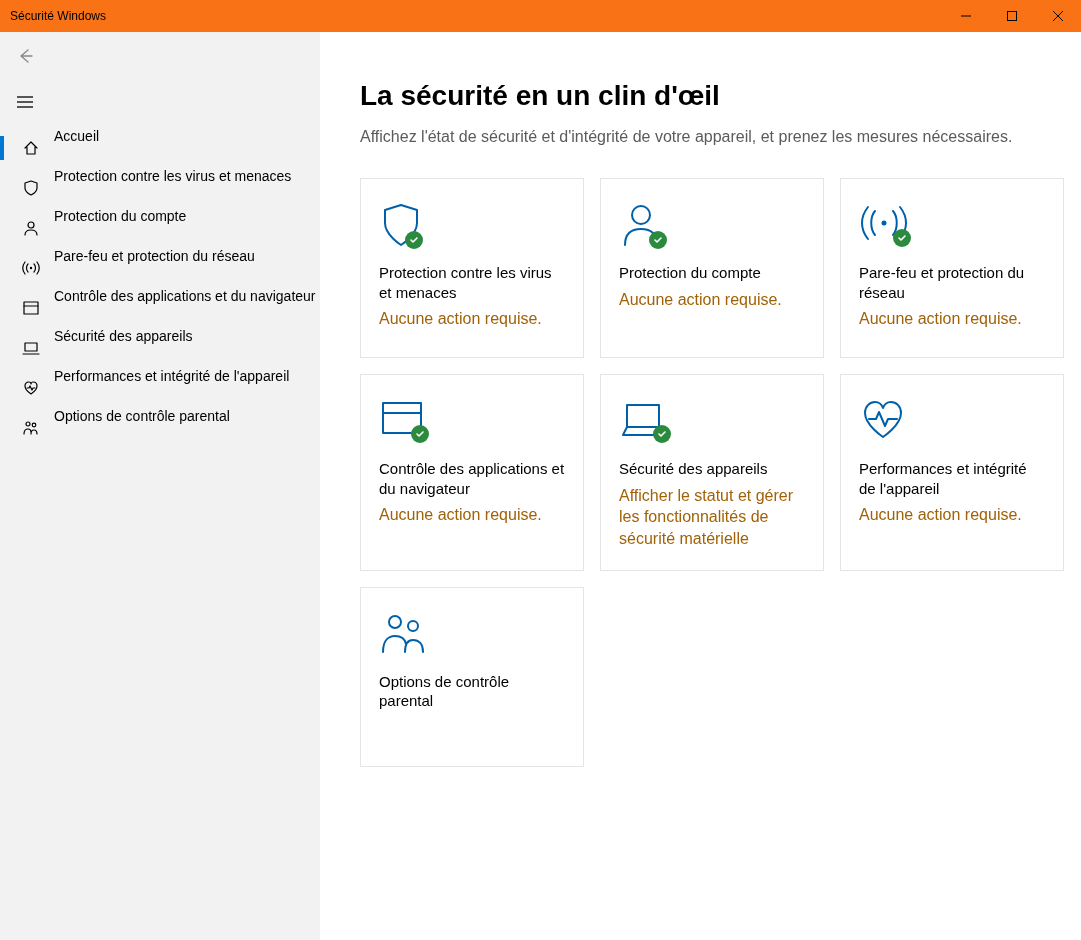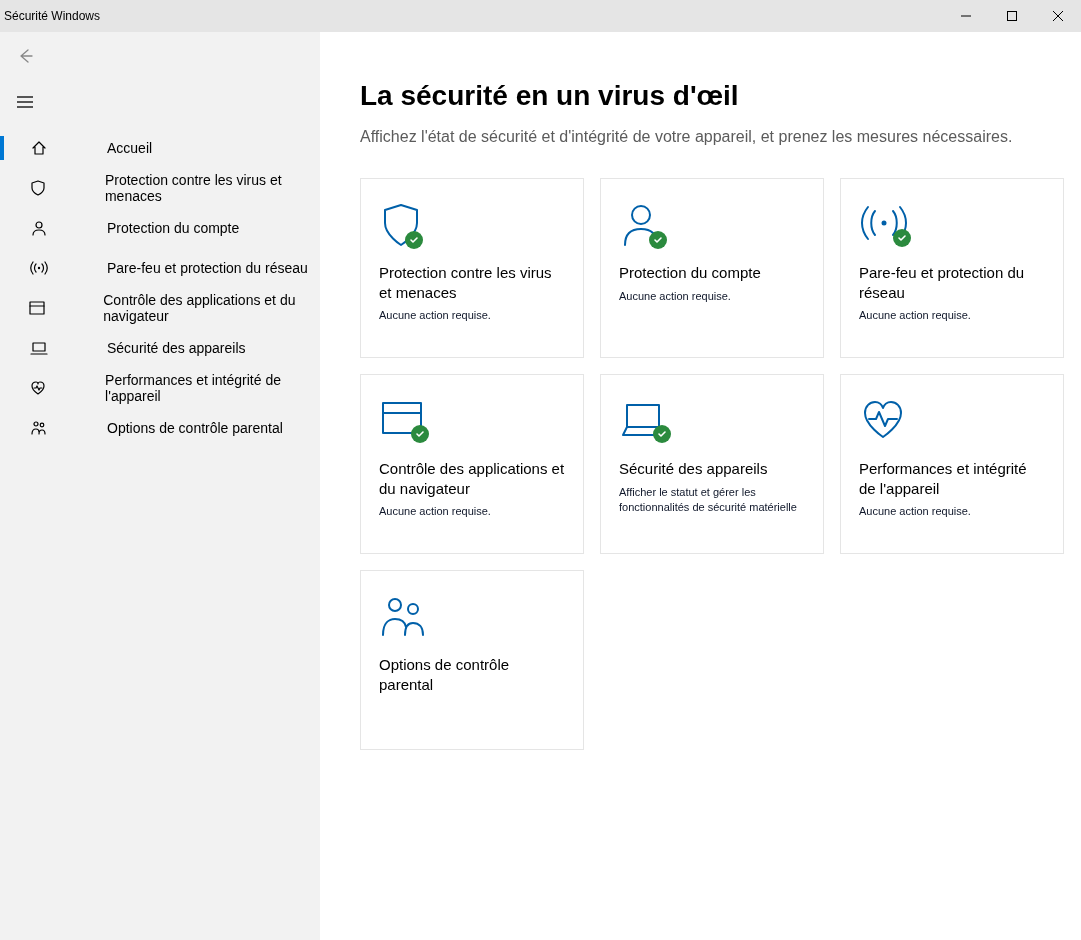--- a/index.html
+++ b/index.html
@@ -1,43 +1,43 @@
 <!DOCTYPE html>
 <html><head>
 <meta charset="utf-8">
 <style>
 html,body{margin:0;padding:0;font-family:"Segoe UI",Arial,sans-serif;background:#fff;color:#000;height:100%;}
 .window{width:1081px;height:940px;display:flex;flex-direction:column;overflow:hidden;}
-.titlebar{height:32px;display:flex;align-items:center;justify-content:space-between;padding-left:4px;background:#e5e5e5;}
+.titlebar{height:32px;display:flex;align-items:center;justify-content:space-between;padding-left:10px;background:#f97316;}
 .titlebar .title{font-size:12px;color:#000;}
 .win-btns{display:flex;}
 .win-btn{width:46px;height:32px;display:flex;align-items:center;justify-content:center;}
 .win-btn svg{display:block;}
 .body{display:flex;flex:1;min-height:0;}
 .sidebar{width:320px;background:#f2f2f2;display:flex;flex-direction:column;position:relative;}
 .back-row{height:48px;display:flex;align-items:center;padding-left:16px;}
 .hamburger-row{height:44px;display:flex;align-items:center;padding-left:16px;}
 .nav{margin-top:4px;}
-.nav-item{height:40px;display:flex;align-items:center;padding-left:28px;position:relative;cursor:default;gap:45px;}
+.nav-item{height:40px;display:flex;padding-left:20px;position:relative;cursor:default;}
 .nav-item .nicon{width:22px;display:flex;align-items:center;justify-content:center;}
 .nav-item .nlabel{font-size:14px;padding-left:12px;color:#000;}
 .nav-item.active::before{content:"";position:absolute;left:0;top:8px;bottom:8px;width:4px;background:#0078d4;}
 .sidebar-bottom{margin-top:auto;padding-bottom:12px;}
 .main{flex:1;background:#fff;overflow:auto;padding:0 0 20px 0;}
 .header{padding:48px 0 0 40px;max-width:700px;}
 .h1{font-size:28px;font-weight:600;margin:0 0 14px 0;}
 .sub{font-size:16px;color:#5b5b5b;line-height:1.4;}
 .tiles{display:flex;flex-wrap:wrap;padding:30px 0 0 40px;gap:0;}
 .tile{width:224px;min-height:180px;border:1px solid #e5e5e5;margin:0 16px 16px 0;padding:22px 18px 20px 18px;box-sizing:border-box;background:#fff;cursor:default;}
 .tile-icon{height:50px;position:relative;margin-bottom:12px;}
 .tile-icon svg{display:block;}
 .check-badge{position:absolute;left:26px;top:30px;width:18px;height:18px;border-radius:50%;background:#2b8a3e;display:flex;align-items:center;justify-content:center;}
 .check-badge svg{display:block;}
 .tile-title{font-size:15px;color:#000;line-height:1.3;margin-bottom:6px;}
-.tile-desc{font-size:11px;color:#0f172a;line-height:1.35;}
+.tile-desc{font-size:16px;color:#a16207;line-height:1.35;}
 .iconstroke{stroke:#0060a9;stroke-width:2;fill:none;stroke-linecap:round;stroke-linejoin:round;}
 .navstroke{stroke:#000;stroke-width:1.2;fill:none;stroke-linecap:round;stroke-linejoin:round;}
 </style>
 </head>
 <body>
 
 <div class="window">
 
   <div class="titlebar">
     <span class="title">Sécurité Windows</span>
@@ -148,21 +148,21 @@
               </svg>
             </span>
           <span class="nlabel">Options de contrôle parental</span>
         </div>
       </div>
 
     </div>
 
     <div class="main">
       <div class="header">
-        <h1 class="h1">La sécurité en un virus d'œil</h1>
+        <h1 class="h1">La sécurité en un clin d'œil</h1>
         <div class="sub">Affichez l'état de sécurité et d'intégrité de votre appareil, et prenez les mesures nécessaires.</div>
       </div>
 
       <div class="tiles">
 
         <div class="tile">
           <div class="tile-icon">
             <svg width="44" height="48">
                 <path class="iconstroke" d="M22 4 L38 9 V22 C38 34 22 44 22 44 C22 44 6 34 6 22 V9 Z"></path>
               </svg>

